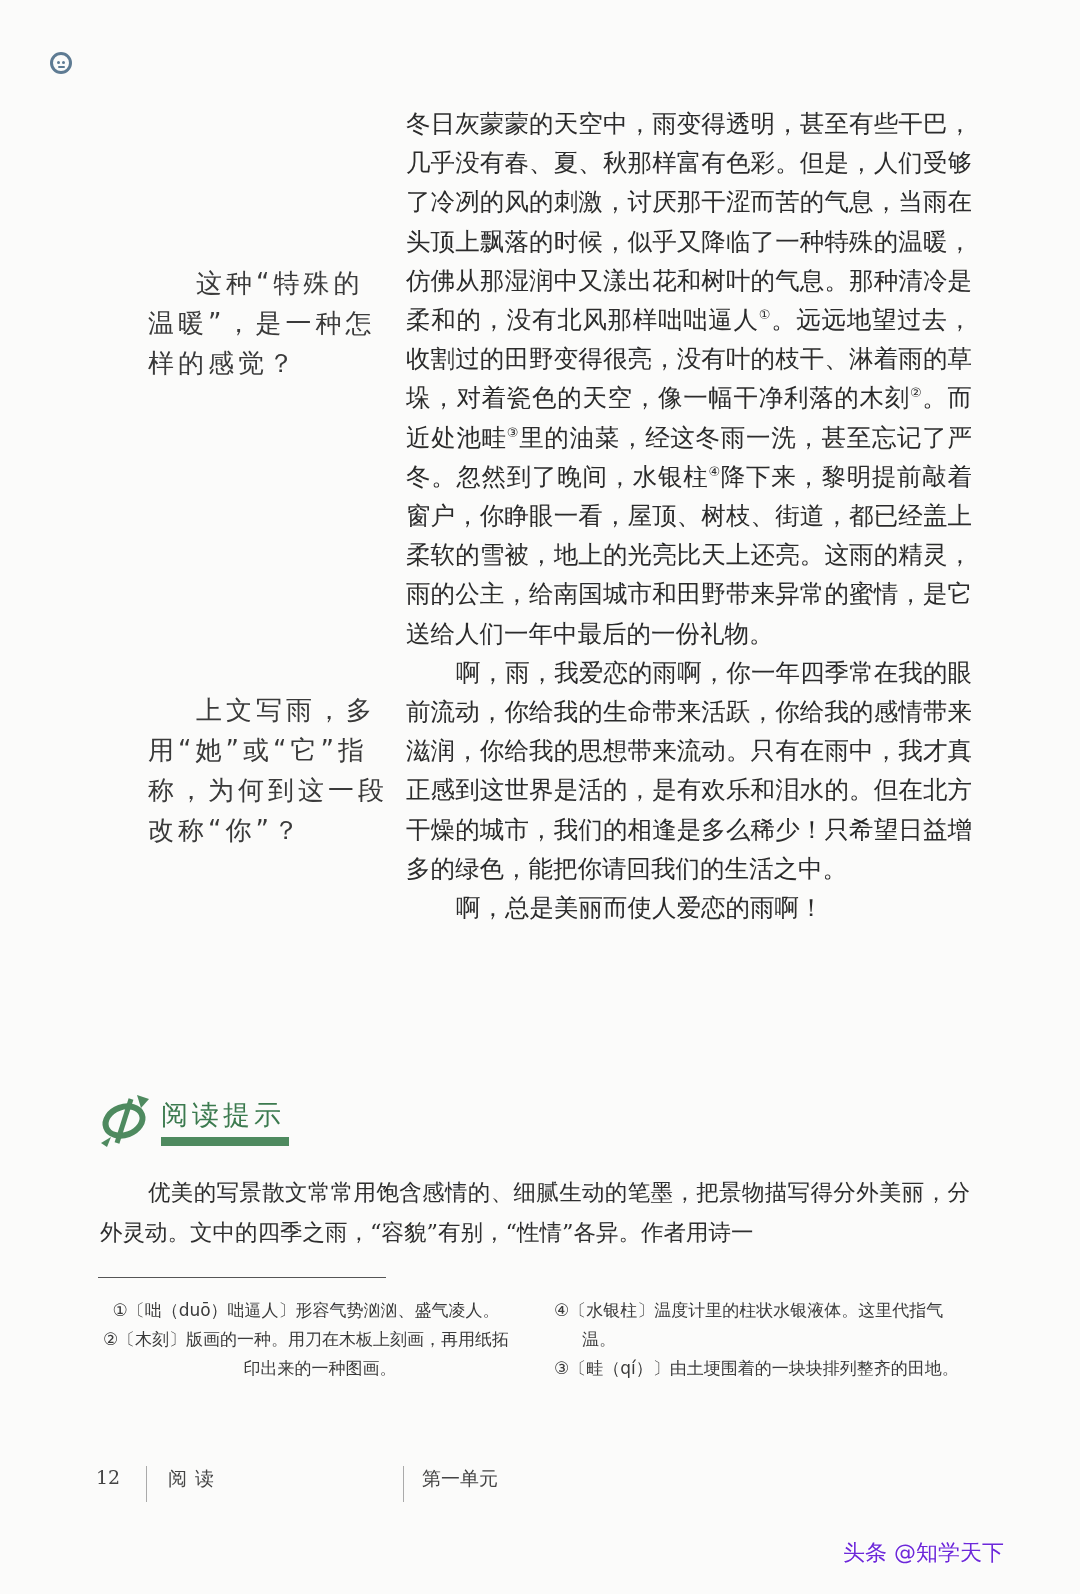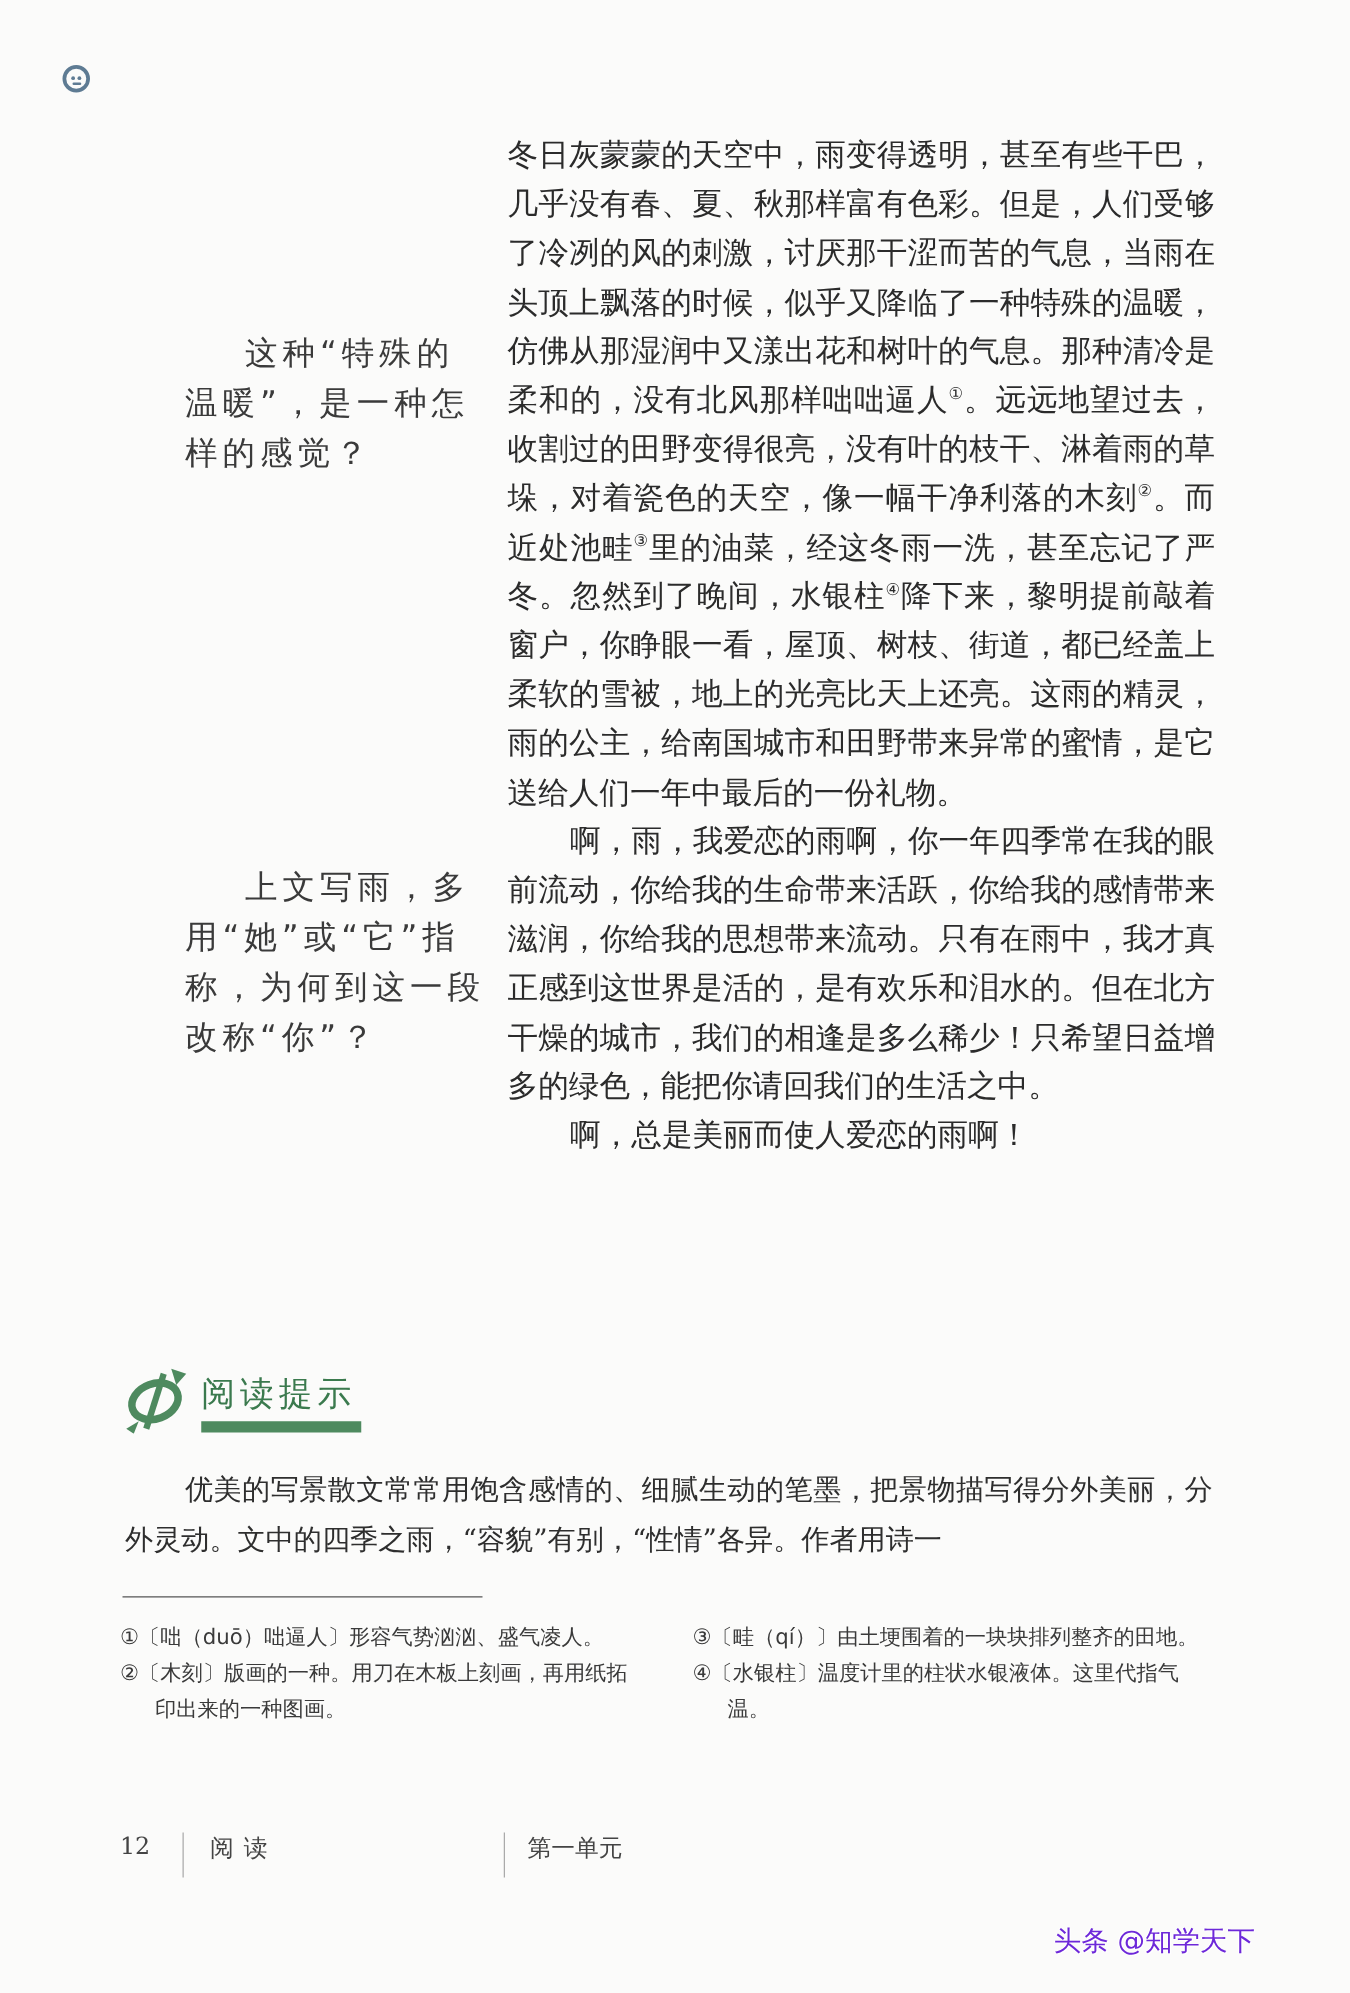--- a/index.html
+++ b/index.html
@@ -49,21 +49,21 @@
     position: absolute; left: 100px; top: 1172px; width: 870px;
     font-family: "DejaVu Serif", serif; font-size: 22.5px; line-height: 40px;
     color: #2e2e2e; text-indent: 48px; text-align: justify;
   }
 
   .fn-rule { position: absolute; left: 98px; top: 1277px; width: 288px; height: 1px; background: #555; }
   .footnotes {
     position: absolute; top: 1296px;
     font-family: "DejaVu Sans", sans-serif; font-size: 17px; line-height: 29px; color: #3a3a3a;
   }
-  .fn-left { left: 96px; width: 420px; }
+  .fn-left { left: 96px; width: 420px; text-align: center; }
   .fn-right { left: 554px; width: 420px; }
   .fn { padding-left: 28px; text-indent: -28px; }
 
   .page-footer { position: absolute; top: 1466px; font-family: "DejaVu Serif", serif; font-size: 19px; color: #444; }
   .pg-num { left: 96px; }
   .pg-sep1 { position: absolute; left: 146px; top: 1466px; width: 1px; height: 36px; background: #aaa; }
   .pg-section { left: 168px; letter-spacing: 8px; text-align: center; }
   .pg-sep2 { position: absolute; left: 403px; top: 1466px; width: 1px; height: 36px; background: #aaa; }
   .pg-unit { left: 422px; }
 
@@ -102,22 +102,22 @@
 
 <div class="tip-body">优美的写景散文常常用饱含感情的、细腻生动的笔墨，把景物描写得分外美丽，分外灵动。文中的四季之雨，“容貌”有别，“性情”各异。作者用诗一</div>
 
 <div class="fn-rule"></div>
 
 <div class="footnotes fn-left">
   <div class="fn">①〔咄（duō）咄逼人〕形容气势汹汹、盛气凌人。</div>
   <div class="fn">②〔木刻〕版画的一种。用刀在木板上刻画，再用纸拓印出来的一种图画。</div>
 </div>
 <div class="footnotes fn-right">
+  <div class="fn">④〔水银柱〕温度计里的柱状水银液体。这里代指气温。</div>
   <div class="fn">③〔畦（qí）〕由土埂围着的一块块排列整齐的田地。</div>
-  <div class="fn">④〔水银柱〕温度计里的柱状水银液体。这里代指气温。</div>
 </div>
 
 <span class="page-footer pg-num">12</span>
 <div class="pg-sep1"></div>
 <span class="page-footer pg-section">阅读</span>
 <div class="pg-sep2"></div>
 <span class="page-footer pg-unit">第一单元</span>
 
 <div class="watermark">头条 @知学天下</div>
 

